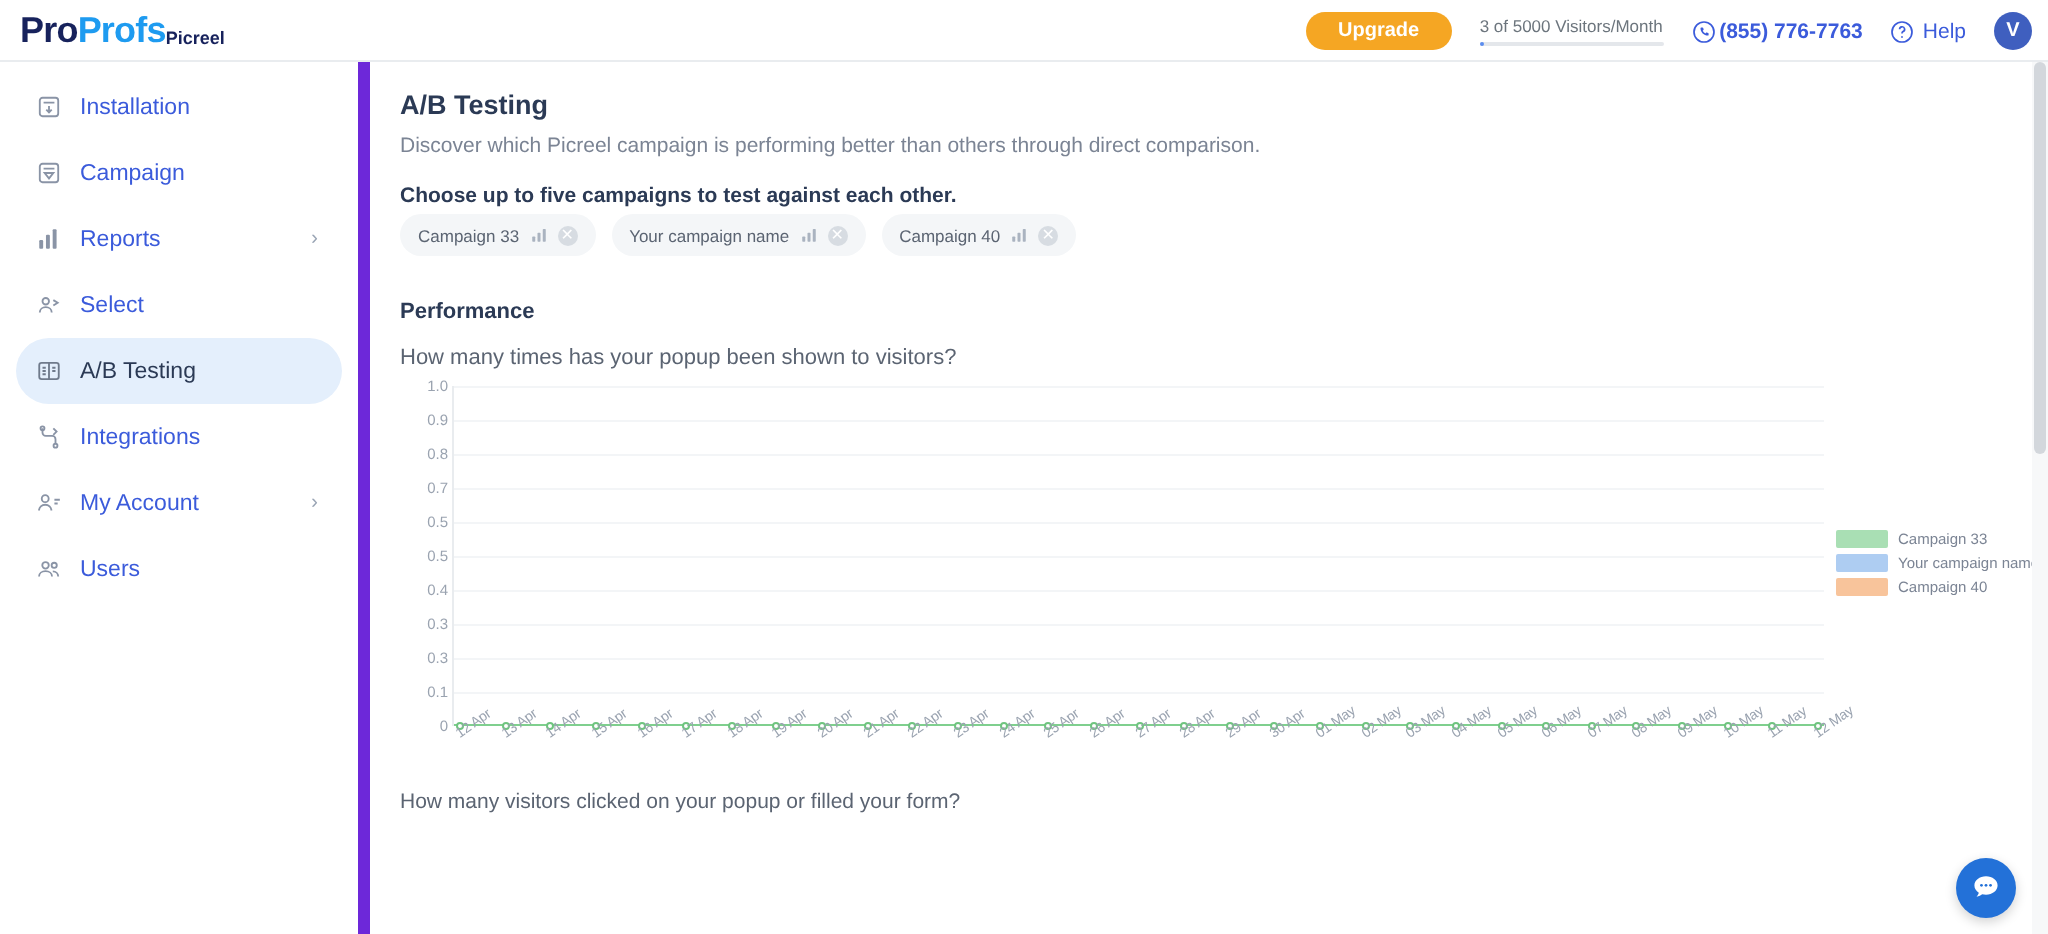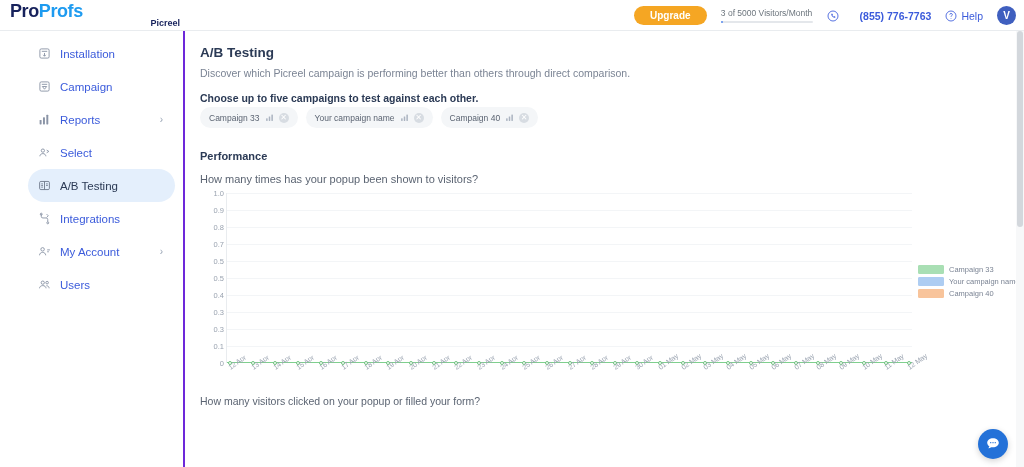--- a/index.html
+++ b/index.html
@@ -12,56 +12,55 @@
   }
   .app { position: relative; width: 1024px; height: 467px; }
 
   
   .header {
     position: absolute; top: 0; left: 0; width: 1024px; height: 31px;
     background: #ffffff; display: flex; align-items: center;
     border-bottom: 1px solid #e9ecef;
     z-index: 20;
   }
-  .logo-wrap { width: 190px; padding-left: 10px; display: flex; flex-direction: column; align-items: flex-start; }
+  .logo-wrap { width: 190px; padding-left: 10px; display: flex; flex-direction: row; align-items: flex-start; }
   .logo-main { font-size: 18px; font-weight: bold; line-height: 17px; letter-spacing: -0.4px; }
   .logo-pro { color: #17225c; }
   .logo-profs { color: #1e9bf0; }
   .logo-sub { font-size: 9px; font-weight: bold; color: #17225c; align-self: flex-end; margin-top: -1px; margin-right: 10px; line-height: 9px;}
 
   .header-right {
     position: absolute; right: 8px; top: 0; height: 31px;
     display: flex; align-items: center; gap: 14px;
   }
   .upgrade-btn {
     background: #f5a623; color: #ffffff; border: none; border-radius: 11px;
     font-size: 10px; font-weight: bold; padding: 0 16px; height: 19px;
     font-family: "Liberation Sans", sans-serif; cursor: pointer;
     display: flex; align-items: center; justify-content: center;
   }
   .visitors { display: flex; flex-direction: column; align-items: center; gap: 3px; }
   .visitors-text { font-size: 8.5px; color: #6c757d; white-space: nowrap; }
   .visitors-bar { width: 92px; height: 2.5px; background: #e4e7eb; border-radius: 2px; position: relative; }
   .visitors-bar > i { position: absolute; left:0; top:0; height: 100%; width: 2px; background: #5b8def; border-radius: 2px; }
 
-  .phone { display: flex; align-items: flex-start; gap: 21px; font-size: 10.5px; font-weight: bold; color: #3b5bdb; white-space: nowrap;}
+  .phone { display: flex; align-items: flex-start; gap: 2px; font-size: 10.5px; font-weight: bold; color: #3b5bdb; white-space: nowrap;}
   .help { display: flex; align-items: center; gap: 4px; font-size: 10.5px; color: #3b5bdb; white-space: nowrap;}
   .avatar {
     width: 19px; height: 19px; border-radius: 50%; background: #3f5fbf;
     color: #fff; font-size: 10px; font-weight: bold;
     display: flex; align-items: center; justify-content: center;
   }
   .ico { display: inline-flex; align-items: center; justify-content: center; }
 
   
   .sidebar {
     position: absolute; top: 31px; left: 0; width: 185px; height: 436px;
-    background: #ffffff; border-right: 2px solid #6d28d9;
+    background: #ffffff; border-right: 6px solid #6d28d9;
     padding-top: 6px;
-    padding-left: 20px;
   }
   .nav-item {
     display: flex; align-items: center; height: 33px; margin: 0 8px;
     border-radius: 17px; padding: 0 10px; cursor: pointer; position: relative;
   }
   .nav-item.active { background: #e4effc; }
   .nav-ico { width: 22px; display: flex; align-items: center; color: #8a94a6; flex: none;}
   .nav-label { font-size: 11.5px; color: #3b5bdb; white-space: nowrap; }
   .nav-item.active .nav-label { color: #2b3a55; }
   .nav-chev { position: absolute; right: 12px; color: #9aa5b5; font-size: 10px; line-height: 1;}

